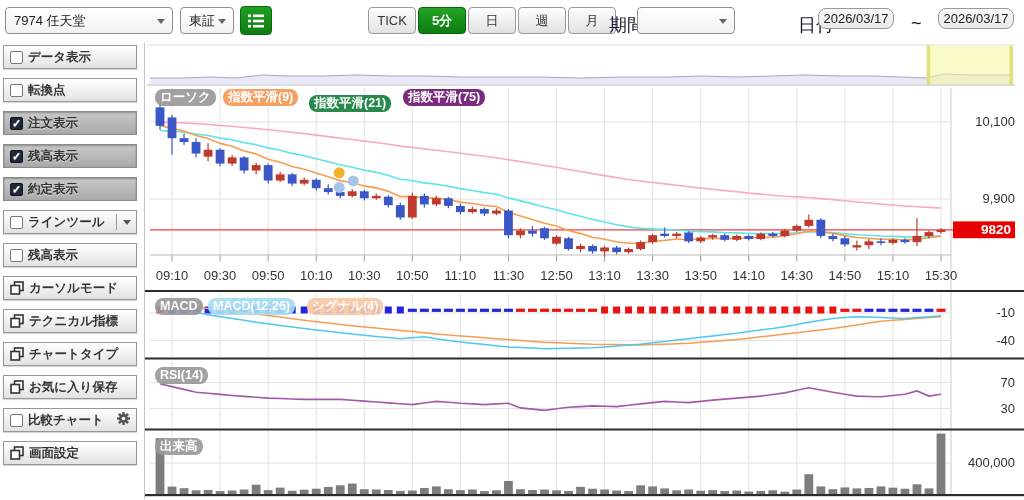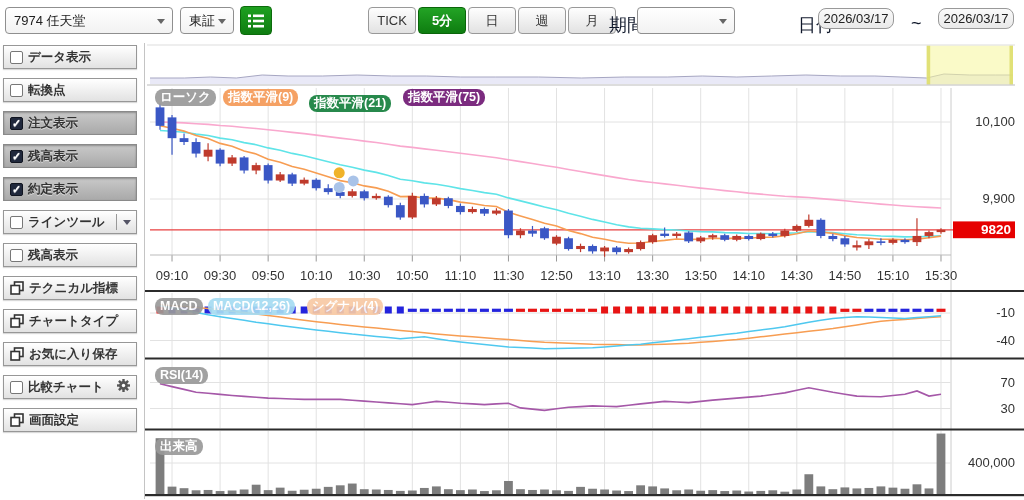--- a/index.html
+++ b/index.html
@@ -114,20 +114,29 @@
         <span class="cbox"></span>
         <span>ラインツール</span>
         <span class="right">
           <span class="divider"></span>
           <span class="mini-caret"></span>
         </span>
       </div>
       <div class="sbtn">
         <span class="cbox"></span>
         <span>残高表示</span>
+      </div>
+      <div class="sbtn gap">
+        <span class="aicon">
+          <svg width="14" height="14" viewBox="0 0 14 14">
+            <rect x="4.5" y="1" width="8.5" height="8.5" fill="#fff" stroke="#333" stroke-width="1.6"></rect>
+            <rect x="1" y="4.5" width="8.5" height="8.5" fill="#fff" stroke="#333" stroke-width="1.6"></rect>
+          </svg>
+        </span>
+        <span>カーソルモード</span>
       </div>
       <div class="sbtn">
         <span class="aicon">
           <svg width="14" height="14" viewBox="0 0 14 14">
             <rect x="4.5" y="1" width="8.5" height="8.5" fill="#fff" stroke="#333" stroke-width="1.6"></rect>
             <rect x="1" y="4.5" width="8.5" height="8.5" fill="#fff" stroke="#333" stroke-width="1.6"></rect>
           </svg>
         </span>
         <span>テクニカル指標</span>
       </div>

